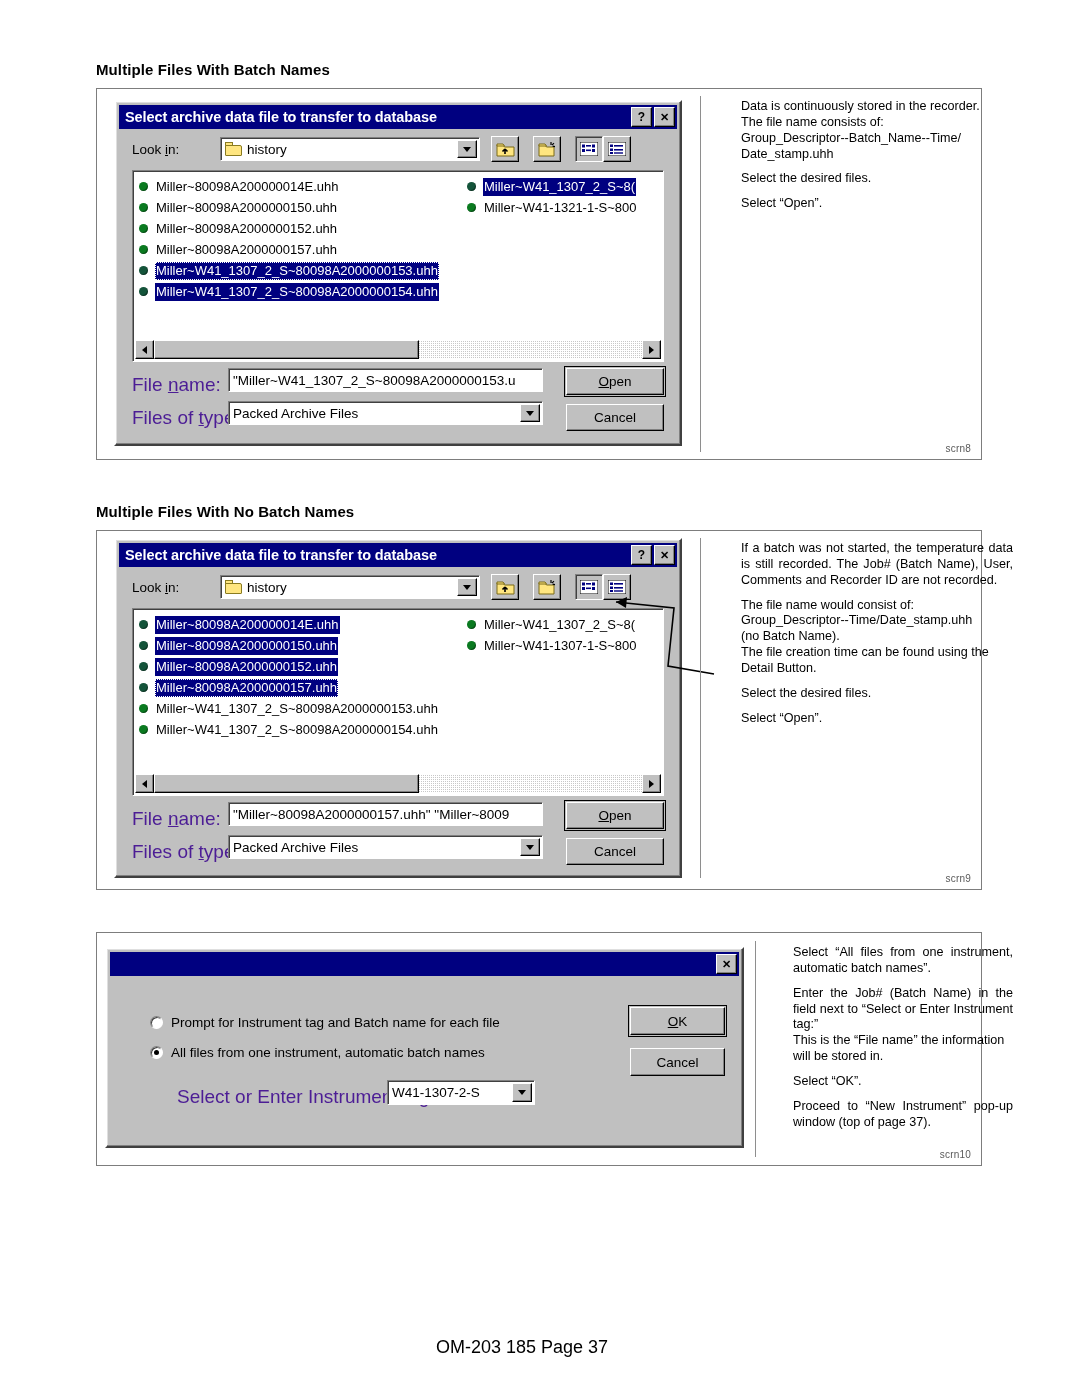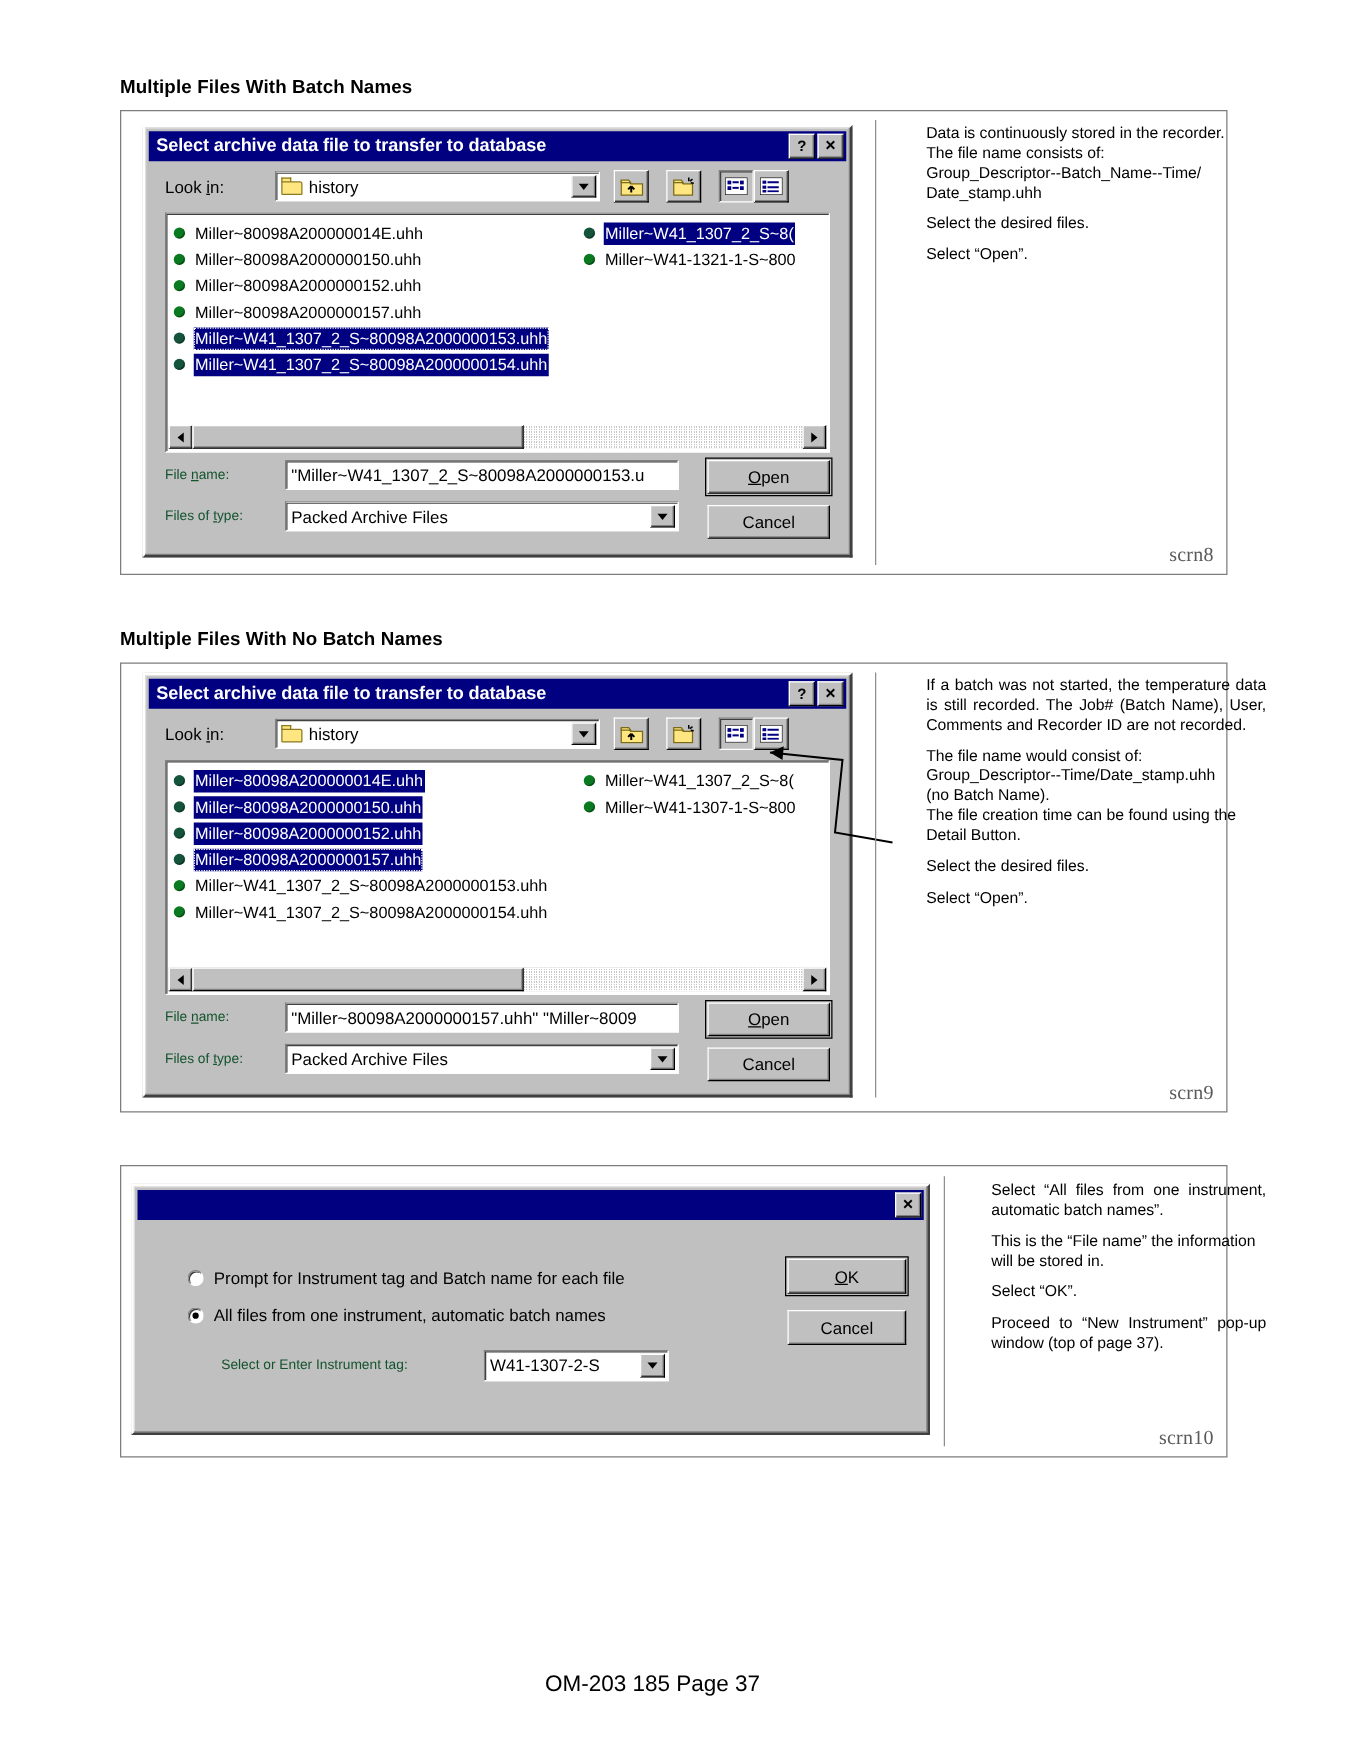--- a/index.html
+++ b/index.html
@@ -15,23 +15,22 @@
   .section-heading{
     position:absolute;font-size:15px;font-weight:bold;color:#000;
     letter-spacing:.1px;white-space:nowrap;
   }
 
   
   .fig-frame{
     position:absolute;border:1px solid #7d7d7d;background:#fff;box-sizing:border-box;
   }
   .scrn-label{
-    position:absolute;right:10px;bottom:5px;font-size:16px;color:#5a5a5a;
+    position:absolute;right:10px;bottom:5px;font-size:10px;color:#5a5a5a;
     letter-spacing:.2px;
-    font-family:Liberation Serif, serif;
   }
 
   
   .win{
     position:absolute;background:#c0c0c0;box-sizing:border-box;
     border-top:2px solid #ffffff;border-left:2px solid #ffffff;
     border-right:2px solid #404040;border-bottom:2px solid #404040;
     box-shadow:inset -1px -1px 0 #808080, inset 1px 1px 0 #dfdfdf;
   }
   .titlebar{
@@ -144,21 +143,21 @@
   .hs-thumb{
     position:absolute;left:0;top:0;bottom:0;background:#c0c0c0;box-sizing:border-box;
     border-top:1.5px solid #ffffff;border-left:1.5px solid #ffffff;
     border-right:1.5px solid #000;border-bottom:1.5px solid #000;
     box-shadow:inset -1px -1px 0 #808080;
   }
   .tri-left{width:0;height:0;border-top:4px solid transparent;border-bottom:4px solid transparent;border-right:5px solid #000;}
   .tri-right{width:0;height:0;border-top:4px solid transparent;border-bottom:4px solid transparent;border-left:5px solid #000;}
 
   
-  .form-label{position:absolute;font-size:11px;color:#14532d;white-space:nowrap;}
+  .form-label{position:absolute;font-size:19px;color:#4c1d95;white-space:nowrap;}
   .form-label u{text-decoration:underline;}
   .textbox{
     position:absolute;background:#ffffff;box-sizing:border-box;
     border-top:1.5px solid #808080;border-left:1.5px solid #808080;
     border-right:1.5px solid #ffffff;border-bottom:1.5px solid #ffffff;
     box-shadow:inset 1px 1px 0 #404040;
     display:flex;align-items:center;padding-left:4px;overflow:hidden;
   }
   .textbox span{font-size:13.5px;color:#000;white-space:nowrap;}
   .pushbtn{
@@ -556,20 +555,21 @@
         <span>K</span>
     </div>
     <div class="pushbtn" style="left:523px;top:99px;width:95px;height:28px;">
       <span>Cancel</span>
     </div>
   </div>
 
   <div class="vrule" style="left:755px;top:941px;height:216px;"></div>
   <div class="note" style="left:765px;top:945px;width:220px;">
     <p class="just"><span>Select </span><b>“All files from one instrument, automatic batch names”</b><span>.</span></p>
+    <p class="tight just"><span>Enter the Job# (Batch Name) in the field next to </span><b>“Select or Enter Instrument tag:”</b><span></span></p>
     <p>This is the “File name” the information will be stored in.</p>
     <p><span>Select </span><b>“OK”</b><span>.</span></p>
     <p class="just"><span>Proceed to </span><b>“New Instrument”</b><span> pop-up window (top of page 37).</span></p>
   </div>
 
   <div class="footer" style="left:0;top:1337px;">OM-203 185 Page 37</div>
 
 </div>
 
 </body></html>

